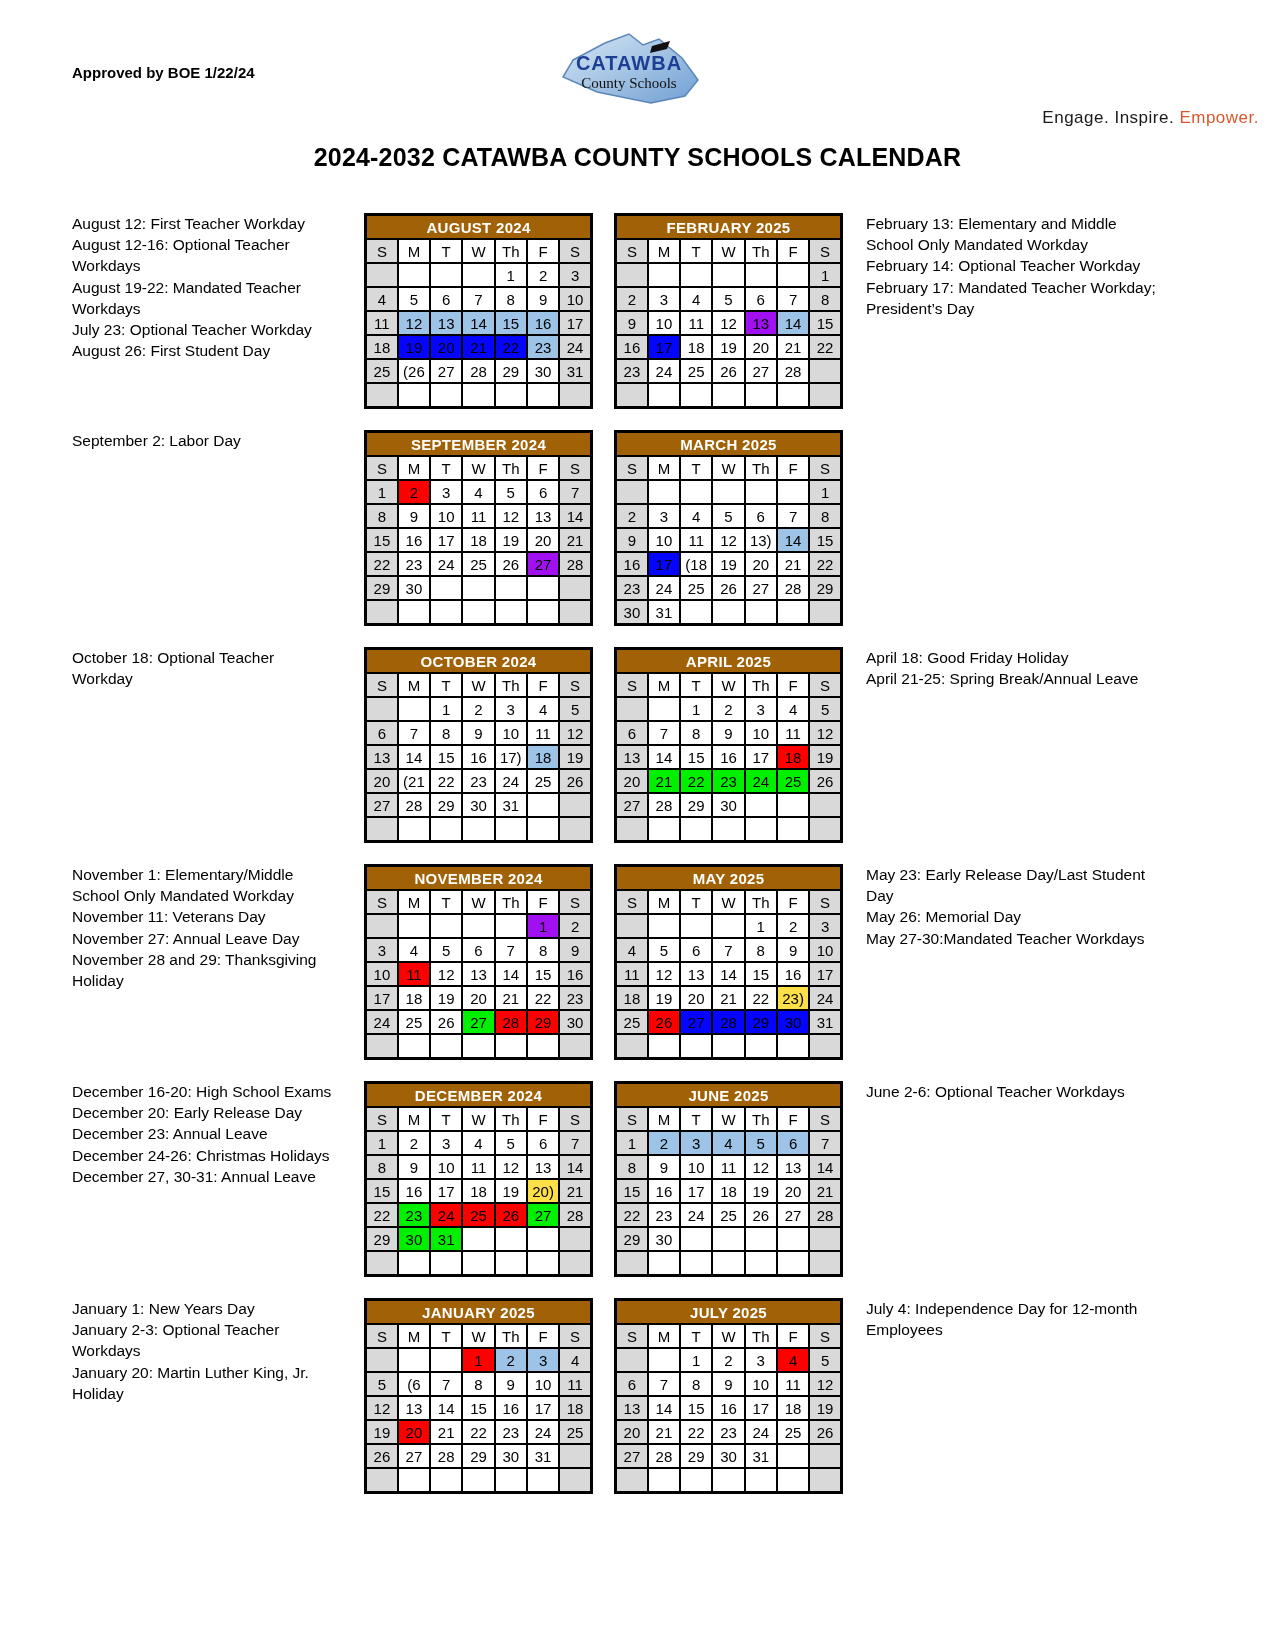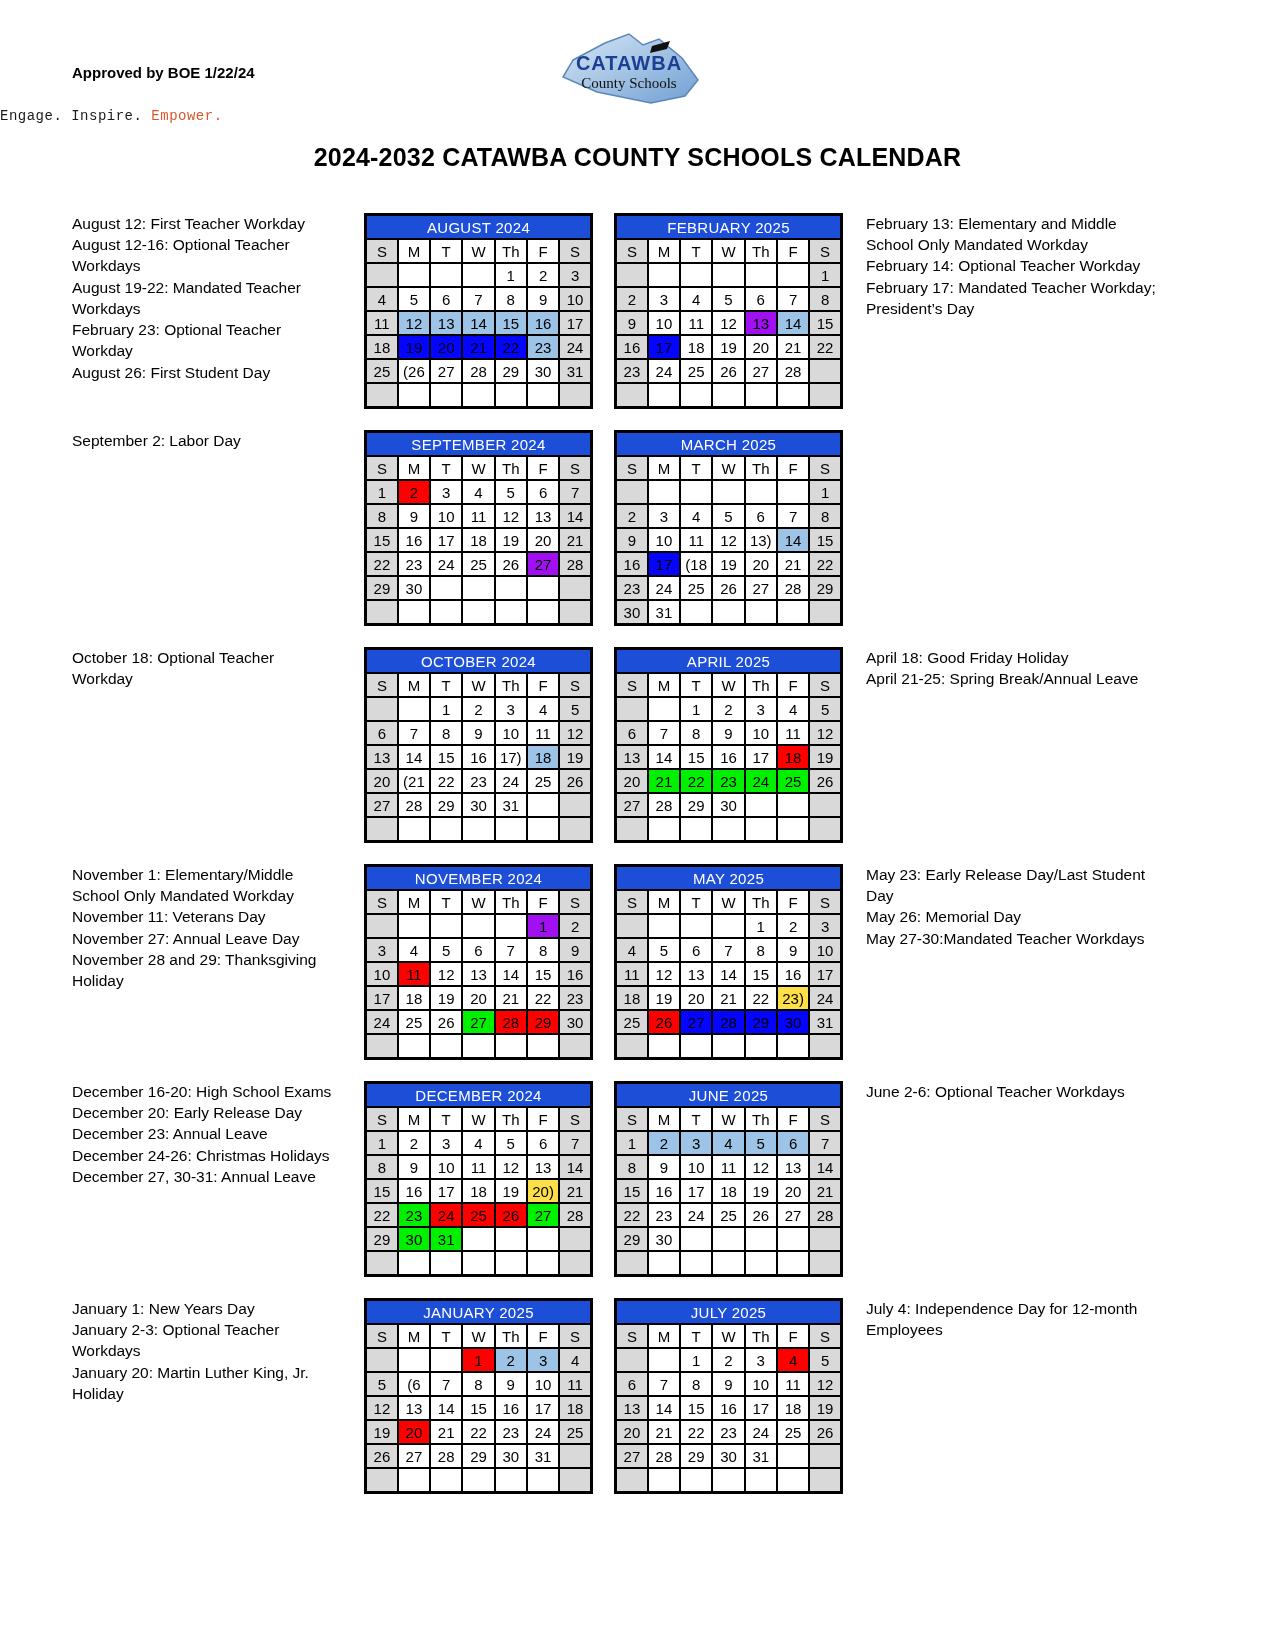--- a/index.html
+++ b/index.html
@@ -4,38 +4,38 @@
 <style>
   html,body{margin:0;padding:0;background:#888;}
   .page{
     width:1275px;height:1650px;background:#ffffff;position:relative;
     font-family:"Liberation Sans",sans-serif;color:#000;overflow:hidden;
     margin:0 auto;
   }
   
   header{position:relative;height:213px;}
   .approved{position:absolute;left:72px;top:64px;font-weight:bold;font-size:15px;}
-  .logo{position:absolute;left:0;right:16px;top:30px;text-align:left;}
+  .logo{position:absolute;left:0;right:16px;top:30px;text-align:right;}
   .logo svg{display:block;margin:0 auto;}
-  .tagline{font-family:Liberation Mono, monospace;font-size:14px;letter-spacing:.5px;margin-top:-2px;color:#1a1a1a;}
+  .tagline{font-family:Liberation Sans, sans-serif;font-size:17px;letter-spacing:.5px;margin-top:-2px;color:#1a1a1a;}
   .tagline .accent{color:#d9582b;}
   .title{position:absolute;left:0;right:0;top:143px;margin:0;text-align:center;
          font-size:25px;font-weight:bold;letter-spacing:.2px;}
   
   main{position:relative;}
   .cal-row{display:flex;min-height:217px;padding-left:72px;align-items:flex-start;}
   .note{width:292px;font-size:15.5px;line-height:1.37;padding-right:26px;box-sizing:border-box;}
   .note.right{width:300px;margin-left:23px;padding-right:0;}
   .note-line{margin:0;}
   .cal-wrap{width:229px;margin-right:0;}
   .cal-wrap.first{margin-right:21px;}
   table.cal{border-collapse:collapse;table-layout:fixed;width:229px;border:3px solid #000;}
   table.cal td{border:2px solid #000;height:22px;padding:0;text-align:center;
                font-size:15px;overflow:hidden;white-space:nowrap;}
-  td.mtitle{background:#1d4ed8;color:#fff;font-weight:normal;font-size:17px;height:25px;letter-spacing:.3px;}
+  td.mtitle{background:#a16207;color:#fff;font-weight:bold;font-size:17px;height:25px;letter-spacing:.3px;}
   td.dh{font-size:16px;background:#fff;}
   td.wknd{background:#d9d9d9;}
   td.c-lb{background:#9dc3e6;}
   td.c-db{background:#0404ff;}
   td.c-rd{background:#ff0000;}
   td.c-pu{background:#a010f0;}
   td.c-mg{background:#fde047;margin-left:32px;}
   td.c-gr{background:#00f000;}
 </style>
 </head>
@@ -62,21 +62,21 @@
     </div>
     <h1 class="title">2024-2032 CATAWBA COUNTY SCHOOLS CALENDAR</h1>
   </header>
 
   <main id="calendar-grid">
       <section class="cal-row">
         <div class="note left">
           <div class="note-line">August 12: First Teacher Workday</div>
           <div class="note-line">August 12-16: Optional Teacher Workdays</div>
           <div class="note-line">August 19-22: Mandated Teacher Workdays</div>
-          <div class="note-line">February 23: Optional Teacher Workday</div>
+          <div class="note-line">July 23: Optional Teacher Workday</div>
           <div class="note-line">August 26: First Student Day</div>
         </div>
         <div class="cal-wrap first">
           <table class="cal">
             <tbody>
               <tr>
                 <td colspan="7" class="mtitle">AUGUST 2024</td>
               </tr>
               <tr>
                 <td class="dh wknd">S</td>

